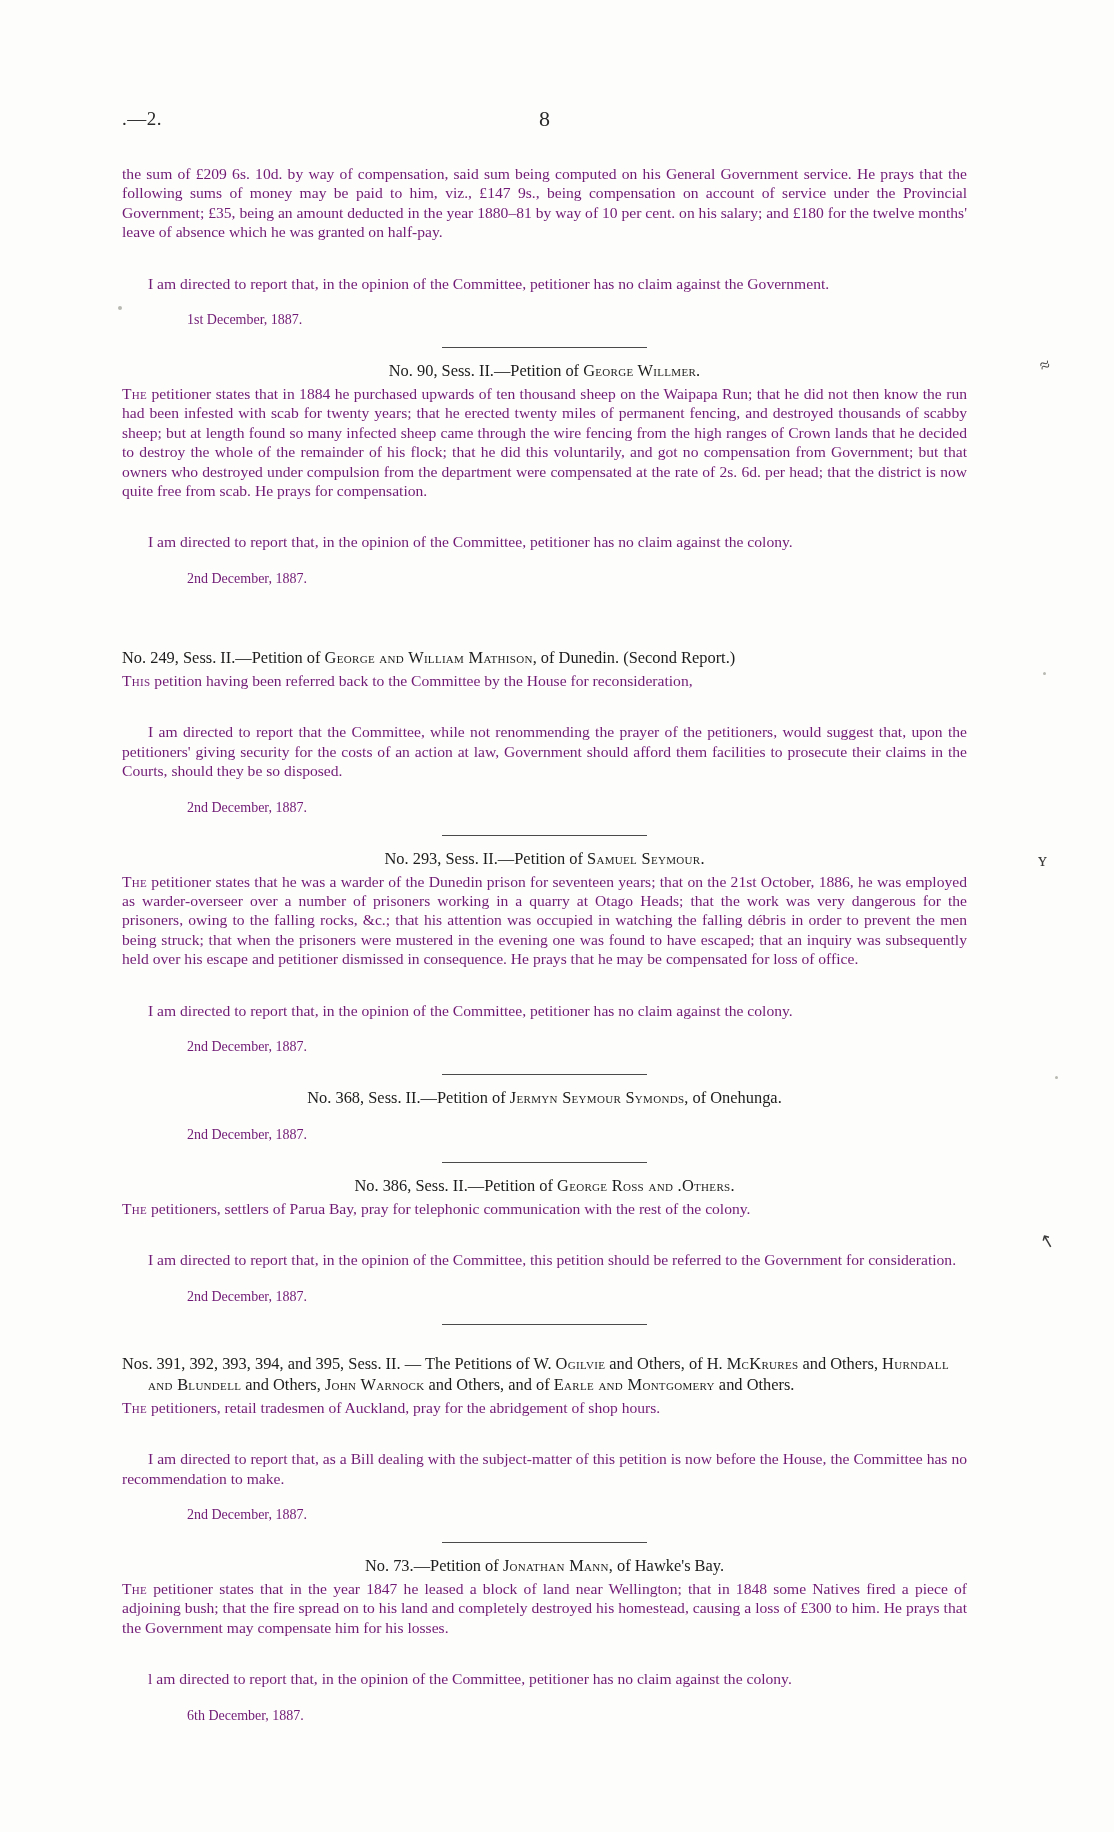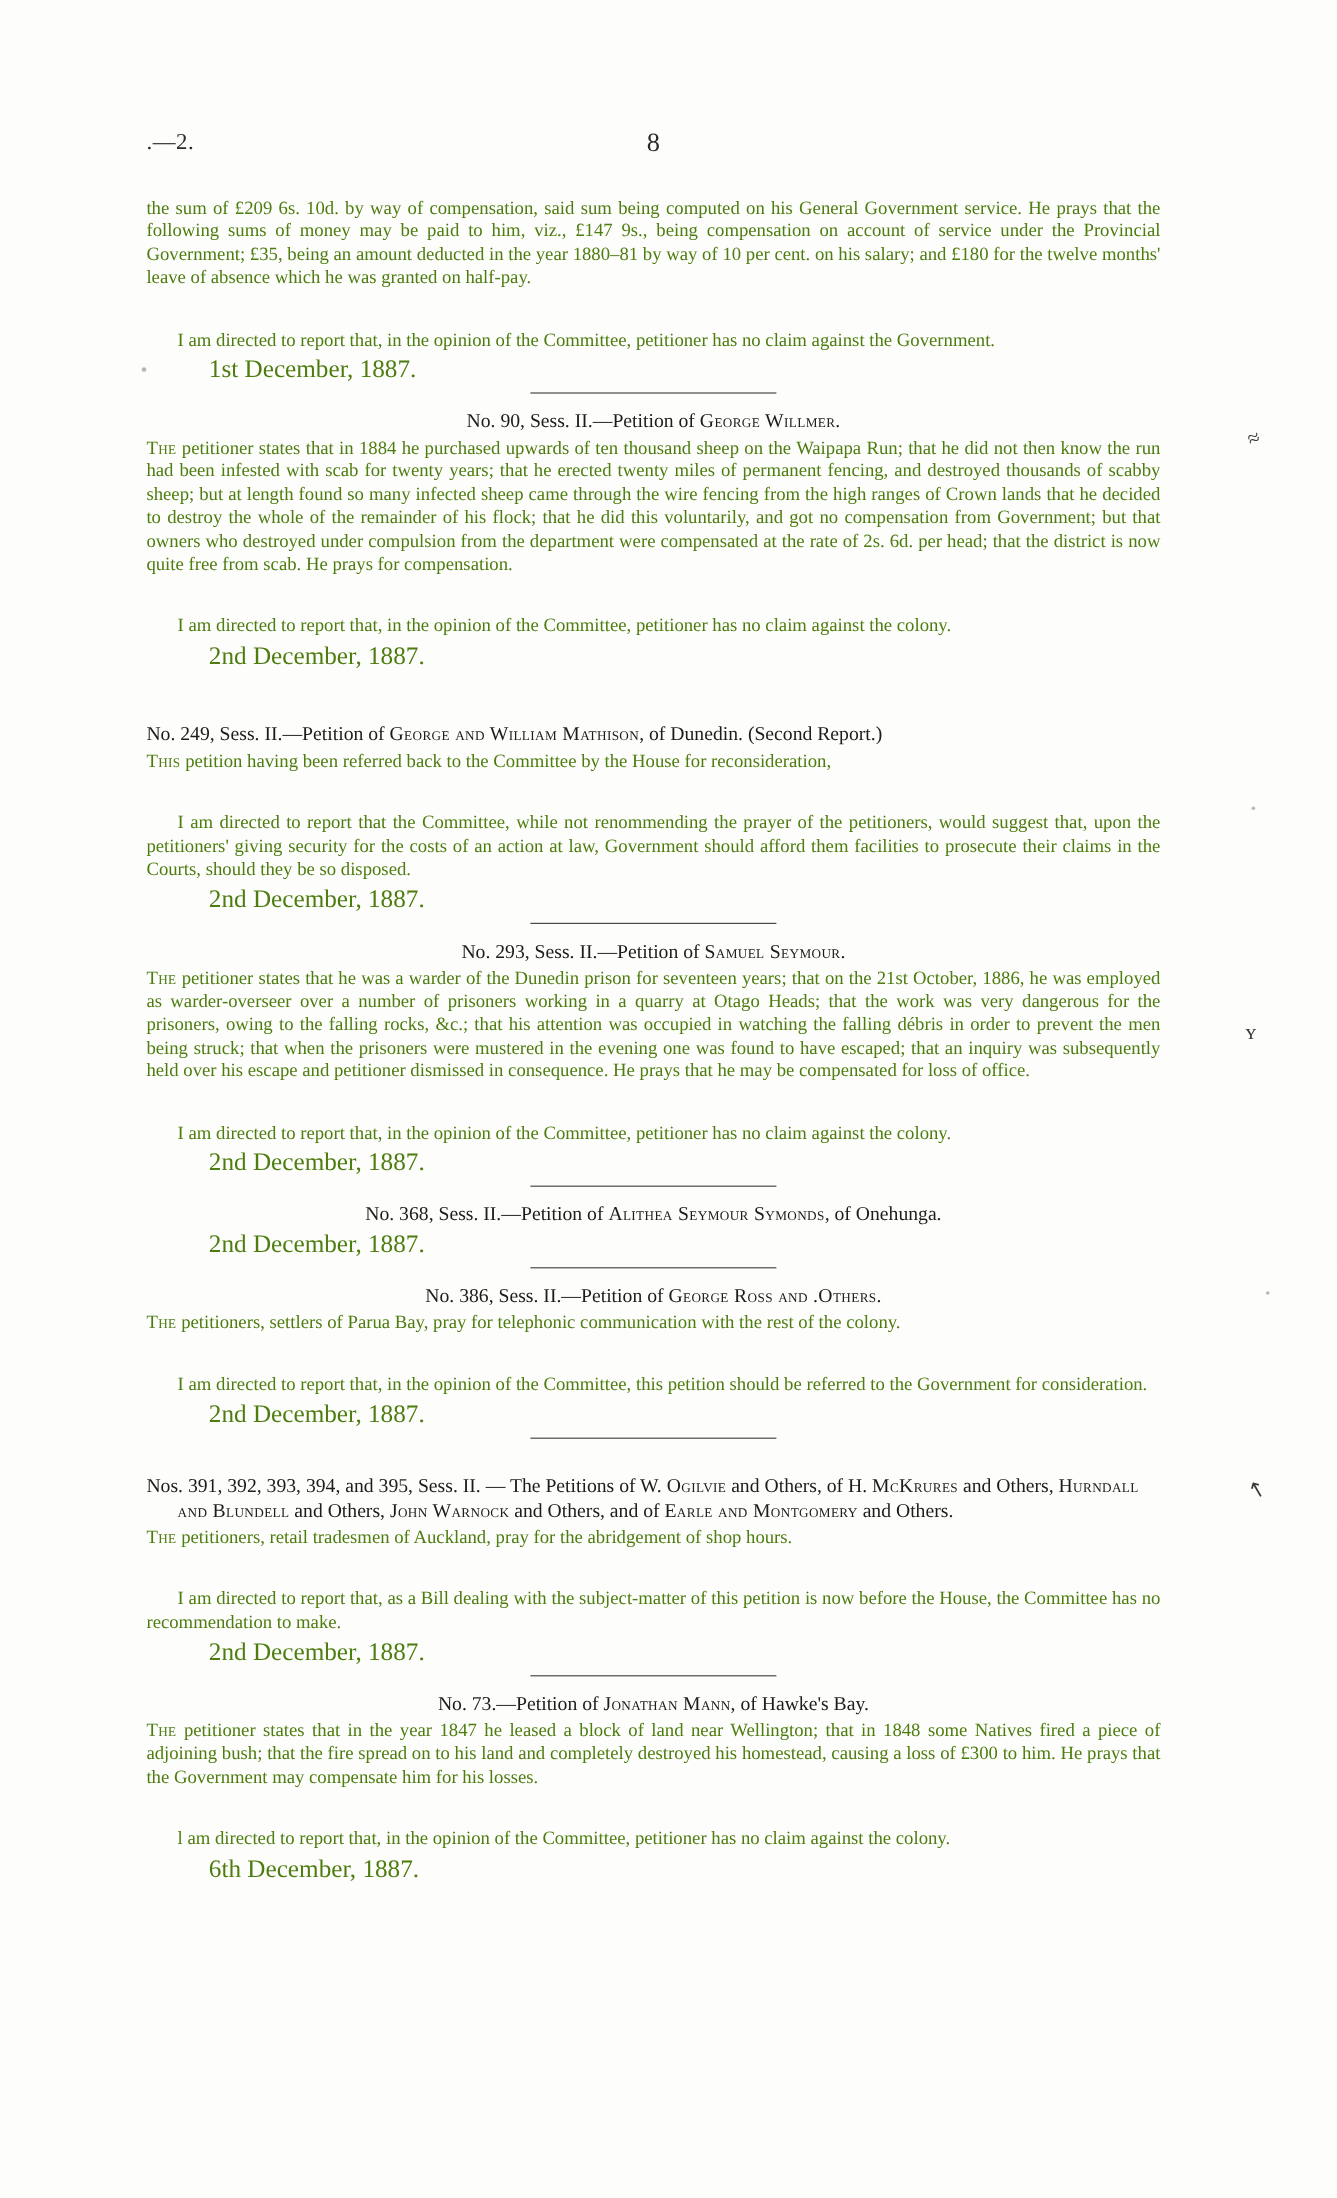--- a/index.html
+++ b/index.html
@@ -48,30 +48,30 @@
     top: -2px;
     font-size: 22px;
     color: #2a2a2a;
   }
   p {
     margin: 0;
     font-size: 15.6px;
     line-height: 19.4px;
     text-align: justify;
     text-justify: inter-word;
-    color: #4d7c0f;
+    color: #701a75;
   }
   p.indent {
     text-indent: 26px;
     margin-top: 32px;
   }
   .date-line {
-    margin: 4px;
+    margin: 17px;
     padding-left: 48px;
-    font-size: 21px;
+    font-size: 14px;
     line-height: 20px;
   }
   .rule {
     width: 205px;
     height: 0;
     border-top: 1px solid #4a4a4a;
     margin: 10px auto 12px auto;
   }
   .heading {
     text-align: center;
@@ -156,21 +156,21 @@
     <div class="block">
       <div class="heading"><span>No. 293, Sess. II.—Petition of </span><span class="sc">Samuel Seymour</span><span>.</span></div>
       <p><span class="lead">The</span><span> petitioner states that he was a warder of the Dunedin prison for seventeen years; that on the 21st October, 1886, he was employed as warder-overseer over a number of prisoners working in a quarry at Otago Heads; that the work was very dangerous for the prisoners, owing to the falling rocks, &amp;c.; that his attention was occupied in watching the falling débris in order to prevent the men being struck; that when the prisoners were mustered in the evening one was found to have escaped; that an inquiry was subsequently held over his escape and petitioner dismissed in consequence. He prays that he may be compensated for loss of office.</span></p>
       <p class="indent">I am directed to report that, in the opinion of the Committee, petitioner has no claim against the colony.</p>
       <p class="date-line">2nd December, 1887.</p>
     </div>
 
     <div class="rule"></div>
 
     <div class="block">
-      <div class="heading"><span>No. 368, Sess. II.—Petition of </span><span class="sc">Alithea Seymour Symonds</span><span>, of Onehunga.</span></div>
+      <div class="heading"><span>No. 368, Sess. II.—Petition of </span><span class="sc">Jermyn Seymour Symonds</span><span>, of Onehunga.</span></div>
       <p class="date-line">2nd December, 1887.</p>
     </div>
 
     <div class="rule"></div>
 
     <div class="block">
       <div class="heading"><span>No. 386, Sess. II.—Petition of </span><span class="sc">George Ross and .Others</span><span>.</span></div>
       <p><span class="lead">The</span><span> petitioners, settlers of Parua Bay, pray for telephonic communication with the rest of the colony.</span></p>
       <p class="indent">I am directed to report that, in the opinion of the Committee, this petition should be referred to the Government for consideration.</p>
       <p class="date-line">2nd December, 1887.</p>

